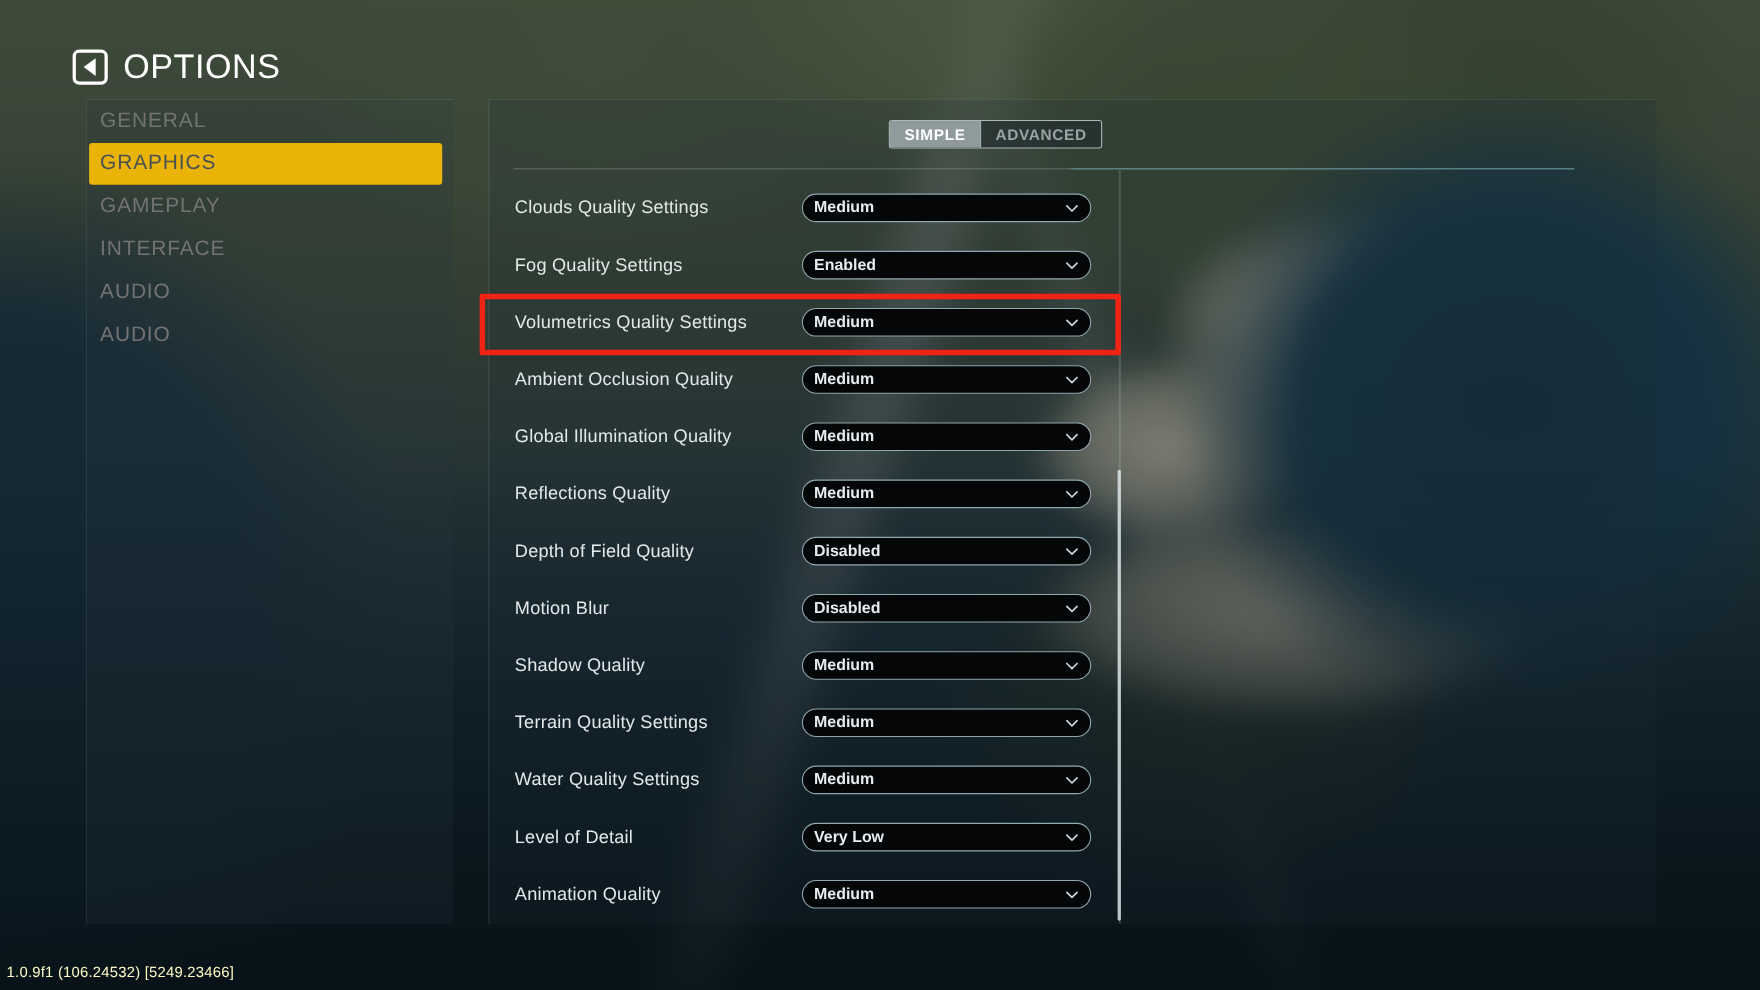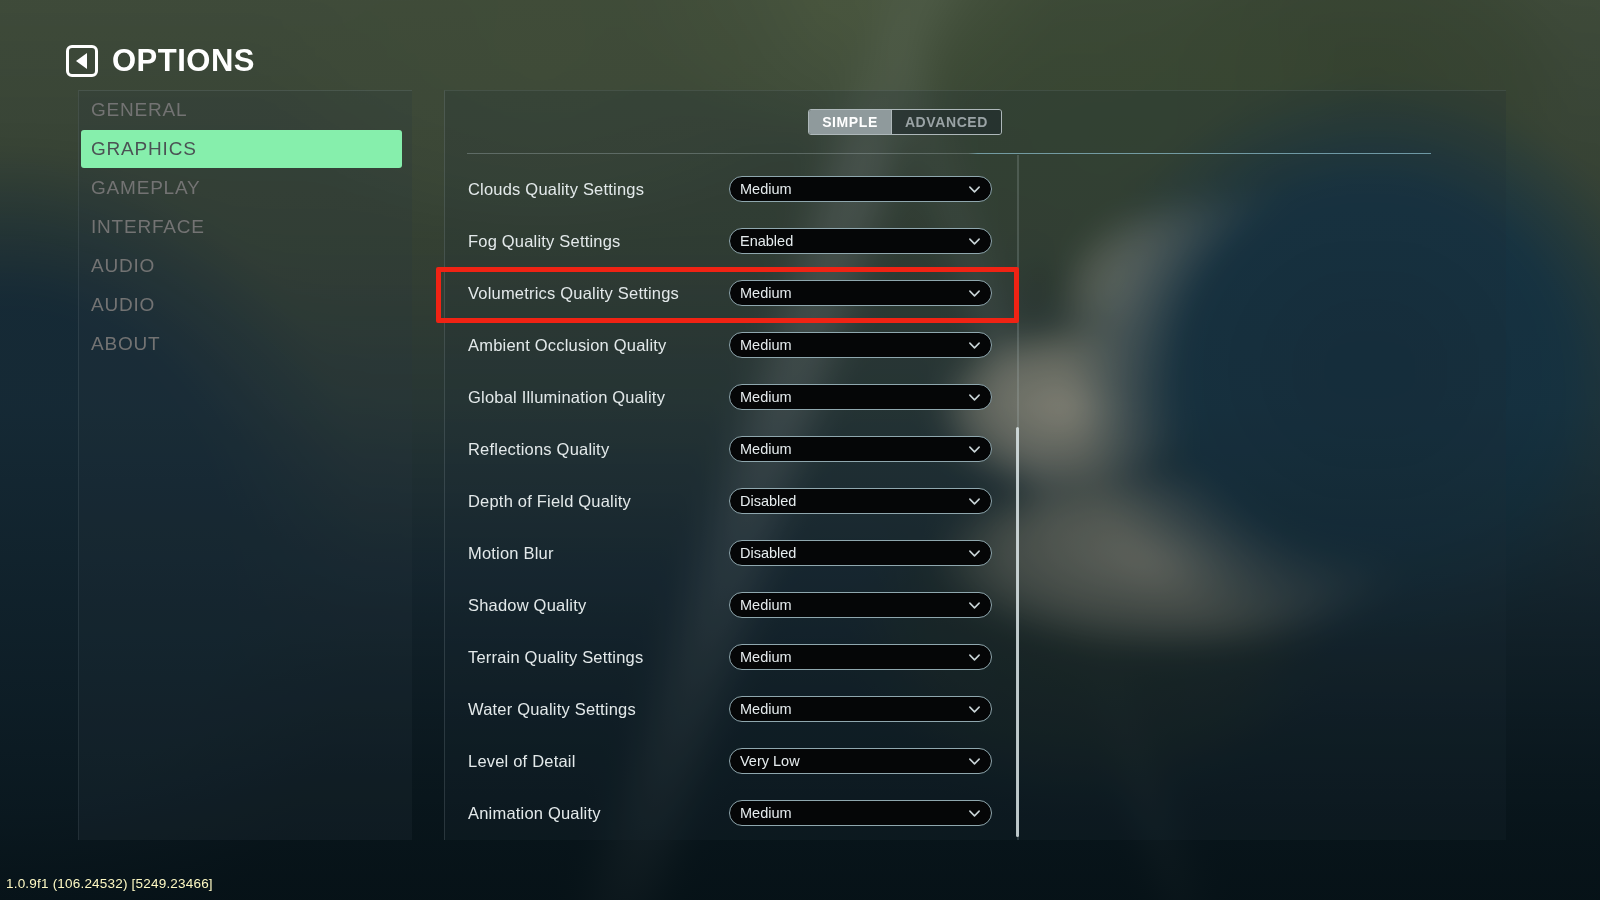--- a/index.html
+++ b/index.html
@@ -86,21 +86,21 @@
   .back-btn .tri {
     width: 0; height: 0;
     border-top: 8px solid transparent;
     border-bottom: 8px solid transparent;
     border-right: 11px solid #ffffff;
     margin-right: 2px;
   }
   #page-title {
     color: #ffffff;
     font-size: 31px;
-    font-weight: bold;
+    font-weight: normal;
     letter-spacing: 0.5px;
   }
 
   
   #sidebar {
     position: absolute;
     left: 78px;
     top: 90px;
     width: 334px;
     height: 750px;
@@ -113,21 +113,21 @@
     display: flex;
     align-items: center;
     padding-left: 12px;
     color: #737373;
     font-size: 19px;
     letter-spacing: 0.8px;
     cursor: pointer;
     margin-bottom: 1px;
   }
   .nav-item.selected {
-    background: #86efac;
+    background: #eab308;
     color: #4b5254;
     border-radius: 3px;
     margin: 0 10px 1px 2px;
     padding-left: 10px;
   }
 
   
   #content {
     position: absolute;
     left: 444px;
@@ -202,20 +202,21 @@
     position: absolute;
     left: 284px;
     width: 263px;
     height: 26px;
     background: #050607;
     border: 1px solid #8fa7ae;
     border-radius: 13px;
     display: flex;
     align-items: center;
     cursor: pointer;
+    font-weight: bold;
   }
   .dropdown-value {
     margin-left: 10px;
     color: #e6ecee;
     font-size: 14.5px;
   }
   .chevron {
     position: absolute;
     right: 10px;
     width: 13px; height: 13px;
@@ -291,23 +292,20 @@
       </div>
     <div class="nav-item">
         <span>INTERFACE</span>
       </div>
     <div class="nav-item">
         <span>AUDIO</span>
       </div>
     <div class="nav-item">
         <span>AUDIO</span>
       </div>
-    <div class="nav-item">
-        <span>ABOUT</span>
-      </div>
   </div>
 
   <div id="content">
 
     <div id="mode-toggle">
       <div class="mode-btn active">SIMPLE</div>
       <div class="mode-divider"></div>
       <div class="mode-btn">ADVANCED</div>
     </div>
 

